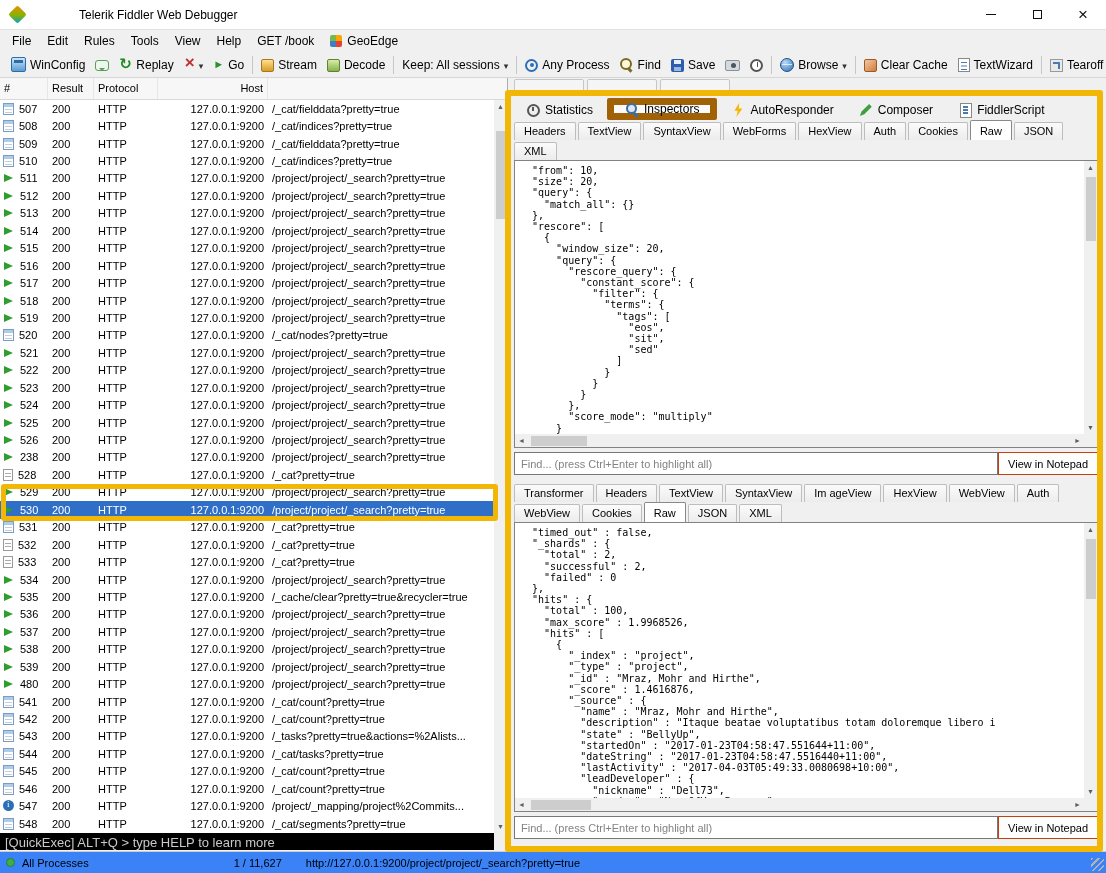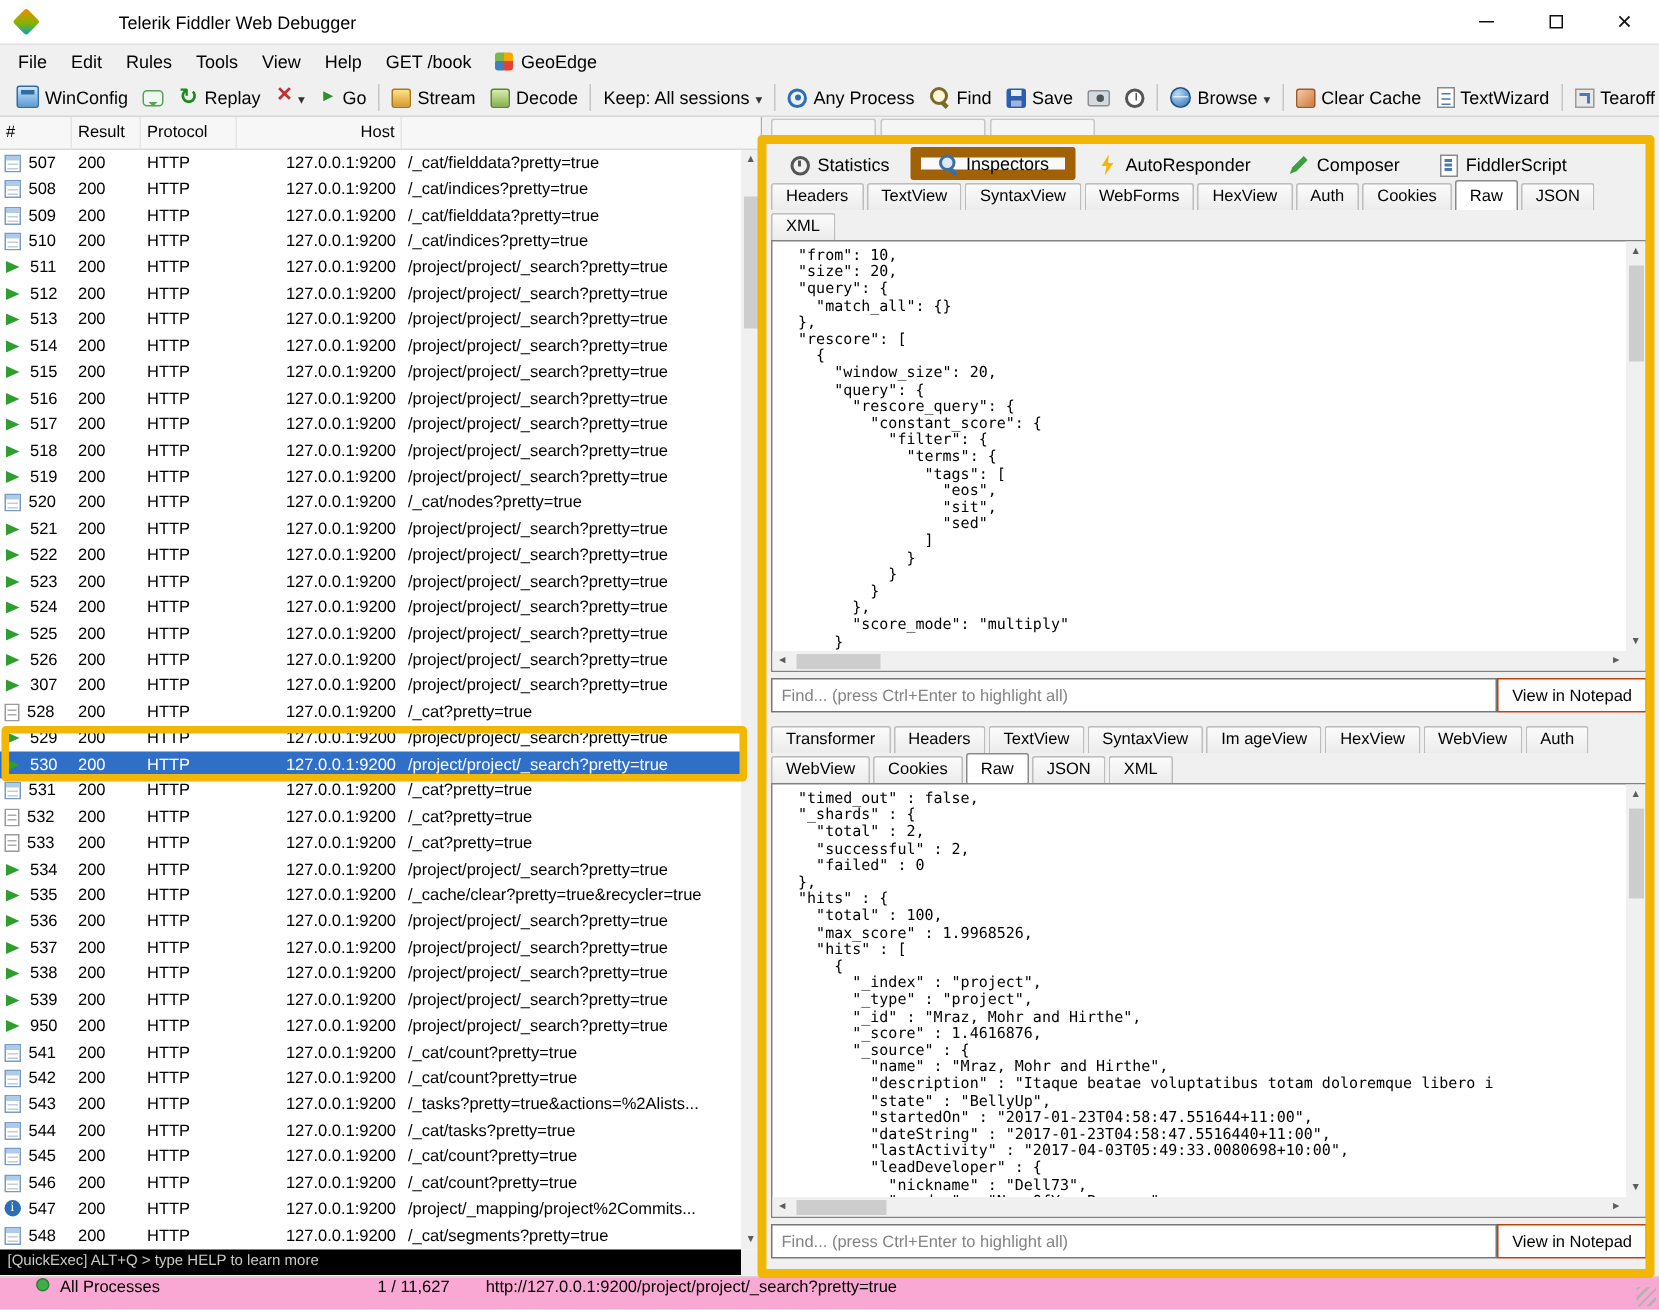--- a/index.html
+++ b/index.html
@@ -130,23 +130,23 @@
 .cbox .vsb{right:0;top:0;bottom:13px;}
 
 .findbar{display:flex;gap:0;margin:4px 2px 0;height:23px;}
 .findbar input{flex:1;border:1px solid #777;padding:2px 6px;font-size:11px;font-family:"Liberation Sans","DejaVu Sans",sans-serif;background:#fff;}
 .findbar input::placeholder{color:#838383;}
 .notepad-btn{border:1px solid #c2410c;background:#fdfdfd;font-size:11px;padding:2px 9px;white-space:nowrap;font-family:inherit;}
 
 .resp-group{margin-top:7px;}
 
 
-.quickexec{left:0;top:833px;width:494px;height:17px;background:#000;color:#c9c9c9;font-size:10px;padding:2px 5px;white-space:nowrap;overflow:hidden;}
-.statusbar{left:0;top:851px;width:1106px;height:22px;background:#f9a8d4;border-top:1px solid #cfcfcf;
-  display:flex;font-size:11px;padding:0 24px;}
+.quickexec{left:0;top:833px;width:494px;height:17px;background:#000;color:#c9c9c9;font-size:13px;padding:2px 5px;white-space:nowrap;overflow:hidden;}
+.statusbar{left:0;top:851px;width:1106px;height:22px;background:#3b82f6;border-top:1px solid #cfcfcf;
+  display:flex;align-items:center;font-size:11px;padding:0 6px;}
 .dot{width:9px;height:9px;border-radius:50%;background:#3fae49;border:1px solid #2c7f35;margin-right:7px;flex:none;}
 .sb-pos{margin-left:145px;}
 .sb-url{margin-left:24px;}
 .grip{position:absolute;right:2px;bottom:2px;width:13px;height:13px;
   background:repeating-linear-gradient(315deg,transparent 0 3px,#b3b3b3 3px 4.5px);}
 
 
 .hl{position:absolute;border:6px solid var(--hl,#f2b705);border-radius:3px;pointer-events:none;z-index:60;}
 .hl.thin{border-width:5px;}
 </style>
@@ -476,21 +476,21 @@
           <span>526</span>
         </div>
         <div class="sc c1">200</div>
         <div class="sc c2">HTTP</div>
         <div class="sc c3">127.0.0.1:9200</div>
         <div class="sc c4">/project/project/_search?pretty=true</div>
       </div>
       <div class="srow">
         <div class="sc c0">
           <span class="ric ric-green"></span>
-          <span>307</span>
+          <span>238</span>
         </div>
         <div class="sc c1">200</div>
         <div class="sc c2">HTTP</div>
         <div class="sc c3">127.0.0.1:9200</div>
         <div class="sc c4">/project/project/_search?pretty=true</div>
       </div>
       <div class="srow">
         <div class="sc c0">
           <span class="ric ric-doc"></span>
           <span>528</span>
@@ -606,21 +606,21 @@
           <span>539</span>
         </div>
         <div class="sc c1">200</div>
         <div class="sc c2">HTTP</div>
         <div class="sc c3">127.0.0.1:9200</div>
         <div class="sc c4">/project/project/_search?pretty=true</div>
       </div>
       <div class="srow">
         <div class="sc c0">
           <span class="ric ric-green"></span>
-          <span>950</span>
+          <span>480</span>
         </div>
         <div class="sc c1">200</div>
         <div class="sc c2">HTTP</div>
         <div class="sc c3">127.0.0.1:9200</div>
         <div class="sc c4">/project/project/_search?pretty=true</div>
       </div>
       <div class="srow">
         <div class="sc c0">
           <span class="ric ric-scroll"></span>
           <span>541</span>

